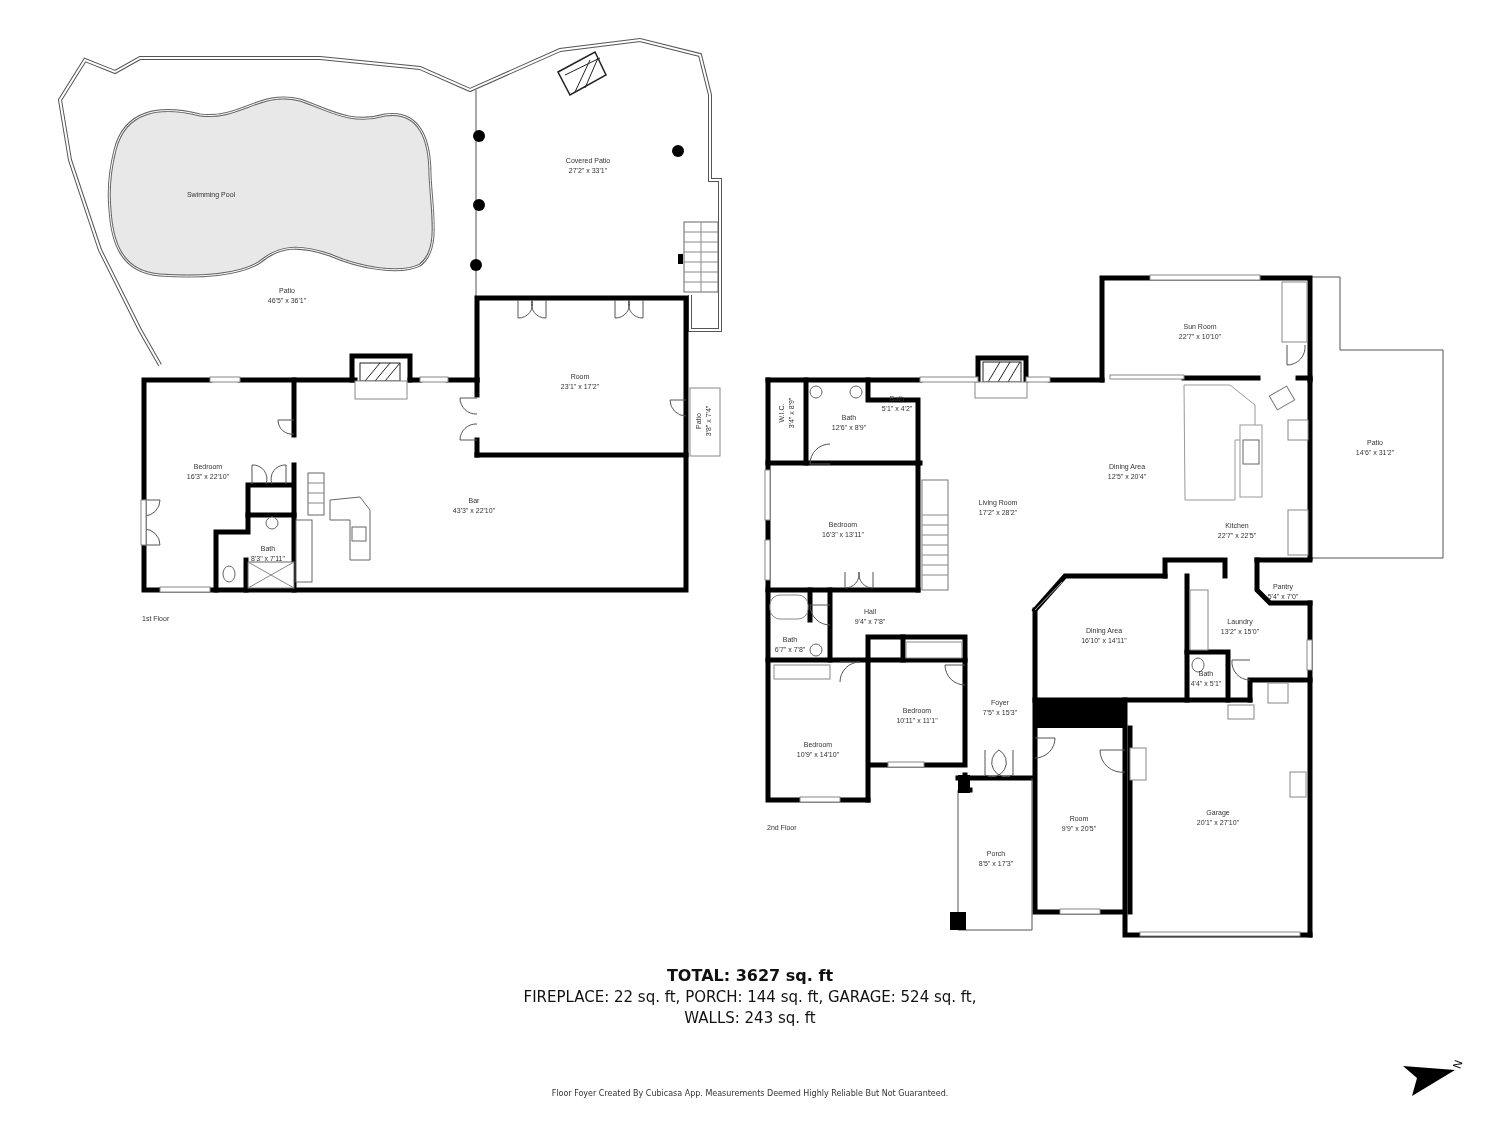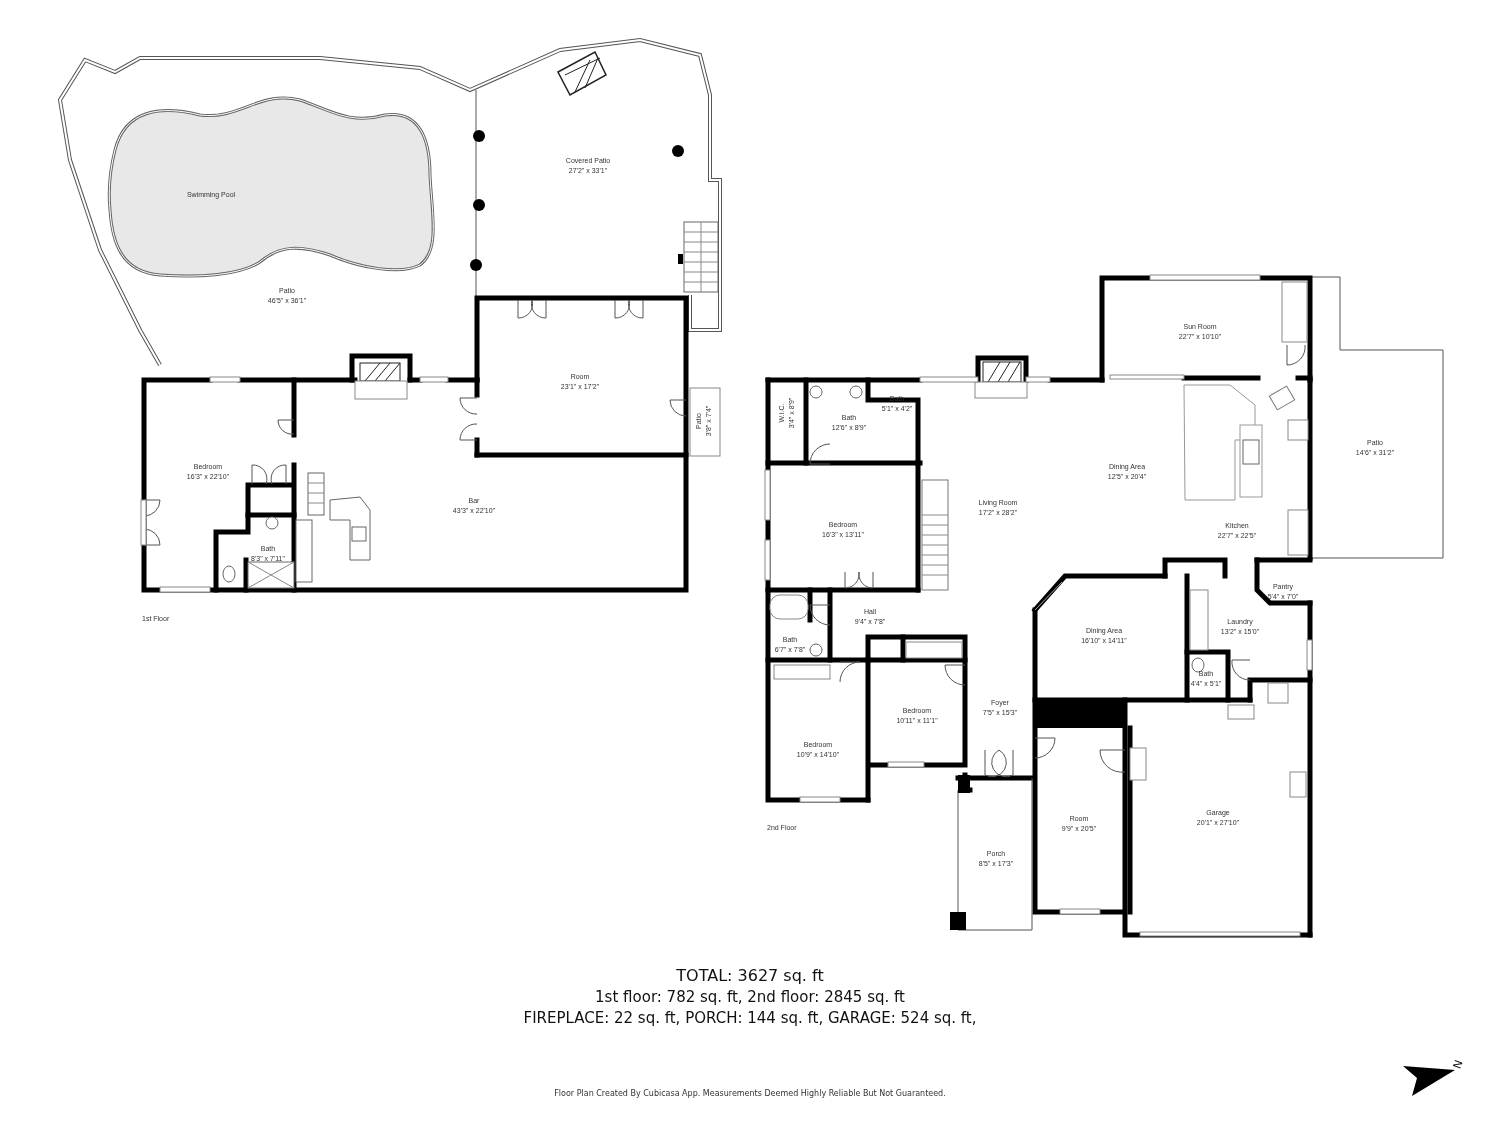--- a/index.html
+++ b/index.html
@@ -8,21 +8,21 @@
   .wall { stroke: #000; stroke-width: 5; fill: none; stroke-linecap: square; }
   .thin { stroke: #555; stroke-width: 1; fill: none; }
   .outline2 { stroke: #555; stroke-width: 4; fill: none; }
   .outline2i { stroke: #fff; stroke-width: 2; fill: none; }
   .fixture { stroke: #666; stroke-width: 1; fill: #fff; }
   .rlabel { position: absolute; text-align: center; font-family: "Liberation Sans", sans-serif; font-size: 7px; color: #333; line-height: 10px; transform: translateX(-50%); white-space: nowrap; }
   .rlabel .dim { display: block; }
   .rot { transform: translate(-50%, -50%) rotate(-90deg); }
   .floorlabel { position: absolute; font-family: "Liberation Sans", sans-serif; font-size: 7px; color: #333; }
   #summary { position: absolute; left: 0; width: 1500px; top: 965px; text-align: center; font-family: "DejaVu Sans", sans-serif; color: #111; }
-  #summary .total { font-weight: normal; font-size: 16px; line-height: 22px; }
+  #summary .total { font-weight: bold; font-size: 16px; line-height: 22px; }
   #summary .line { font-size: 15px; line-height: 21px; }
   #disclaimer { position: absolute; left: 0; width: 1500px; top: 1089px; text-align: center; font-family: "DejaVu Sans", sans-serif; font-size: 8px; color: #333; }
   #compass { position: absolute; left: 1400px; top: 1058px; }
   #compass .n { position: absolute; left: 54px; top: 0px; font-size: 11px; font-family: "DejaVu Sans", sans-serif; transform: rotate(-70deg); }
 </style>
 </head>
 <body>
 
 <svg id="plan" width="1500" height="960" viewBox="0 0 1500 960" xmlns="http://www.w3.org/2000/svg">
 
@@ -335,23 +335,23 @@
   <span class="dim">20'1" x 27'10"</span>
 </div>
 <div class="rlabel" style="left:996px; top:849px;">
   <span>Porch</span>
   <span class="dim">8'5" x 17'3"</span>
 </div>
 <div class="floorlabel" style="left:767px; top:824px;">2nd Floor</div>
 
 <div id="summary">
   <div class="total">TOTAL: 3627 sq. ft</div>
-  <div class="line">1st floor: 782 sq. ft, 2nd floor: 2845 sq. ft</div>
   <div class="line">FIREPLACE: 22 sq. ft, PORCH: 144 sq. ft, GARAGE: 524 sq. ft,</div>
-</div>
-<div id="disclaimer">Floor Plan Created By Cubicasa App. Measurements Deemed Highly Reliable But Not Guaranteed.</div>
+  <div class="line">WALLS: 243 sq. ft</div>
+</div>
+<div id="disclaimer">Floor Foyer Created By Cubicasa App. Measurements Deemed Highly Reliable But Not Guaranteed.</div>
 
 <div id="compass">
   <svg width="60" height="40" viewBox="0 0 60 40">
     <polygon points="3,8 55,12 12,38 17,20" fill="#000"></polygon>
   </svg>
   <span class="n">N</span>
 </div>
 
 </body></html>

